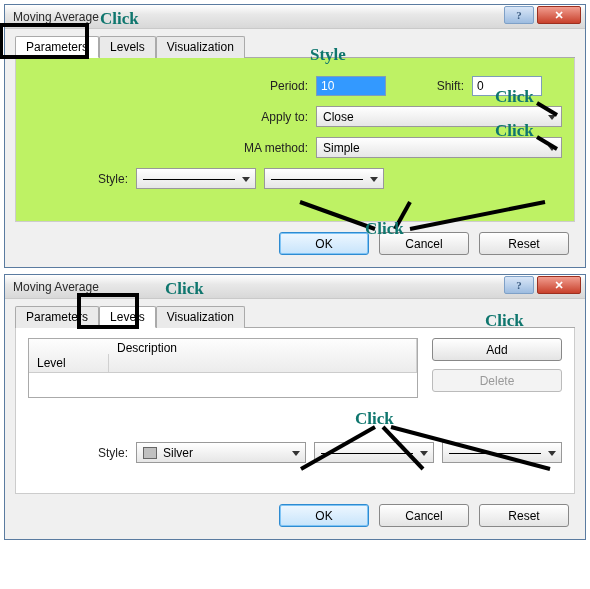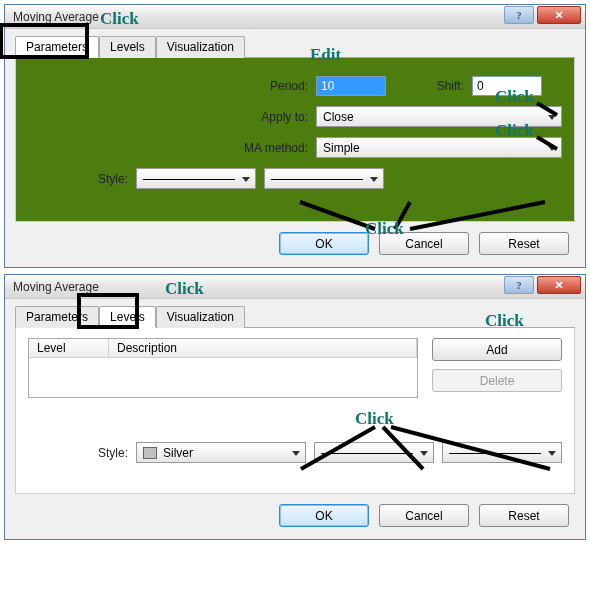--- a/index.html
+++ b/index.html
@@ -80,21 +80,21 @@
     top:1px;
     border-radius:2px 2px 0 0;
     font-size:12px;
   }
   .tab.active {
     background:#fff;
     border-bottom:1px solid #fff;
     z-index:2;
   }
   .panel {
-    background:#4d7c0f;
+    background:#bef264;
     border:1px solid #ccc;
     border-top:none;
     padding:18px 12px 22px 12px;
     margin-top:-10px;
   }
   .row {
     display:flex;
     align-items:center;
     margin-bottom:10px;
     gap:8px;
@@ -293,21 +293,21 @@
     </div>
 
     <div class="btnrow">
       <div class="btn primary">OK</div>
       <div class="btn">Cancel</div>
       <div class="btn">Reset</div>
     </div>
 
     <div class="box-highlight" style="left:-6px; top:-6px; width:90px; height:36px;"></div>
     <span class="annot" style="left:95px; top:-20px;">Click</span>
-    <span class="annot" style="left:305px; top:16px;">Edit</span>
+    <span class="annot" style="left:305px; top:16px;">Style</span>
     <span class="annot" style="left:490px; top:58px;">Click</span>
     <span class="annot" style="left:490px; top:92px;">Click</span>
     <span class="annot" style="left:360px; top:190px;">Click</span>
 
     <svg class="annot-lines" width="580" height="260">
       <line x1="532" y1="74" x2="552" y2="86" stroke="#000" stroke-width="4"></line>
       <line x1="532" y1="108" x2="552" y2="120" stroke="#000" stroke-width="4"></line>
       <line x1="295" y1="173" x2="370" y2="200" stroke="#000" stroke-width="4"></line>
       <line x1="405" y1="173" x2="390" y2="200" stroke="#000" stroke-width="4"></line>
       <line x1="540" y1="173" x2="405" y2="200" stroke="#000" stroke-width="4"></line>
@@ -329,21 +329,21 @@
     <div class="tabbar">
       <div class="tab">Parameters</div>
       <div class="tab active">Levels</div>
       <div class="tab">Visualization</div>
     </div>
 
     <div class="levels-panel" style="flex-direction:column;">
       <div style="display:flex; gap:14px;">
         <div class="listbox">
           <div class="listhdr">
-            <div style="width:80px;">Level</div>
+            <div style="width:80px;margin-top:15px;">Level</div>
             <div style="flex:1;">Description</div>
           </div>
         </div>
         <div class="sidebtns">
           <div class="btn" style="width:130px;">Add</div>
           <div class="btn disabled" style="width:130px;">Delete</div>
         </div>
       </div>
 
       <div class="row" style="margin-top:30px;">

